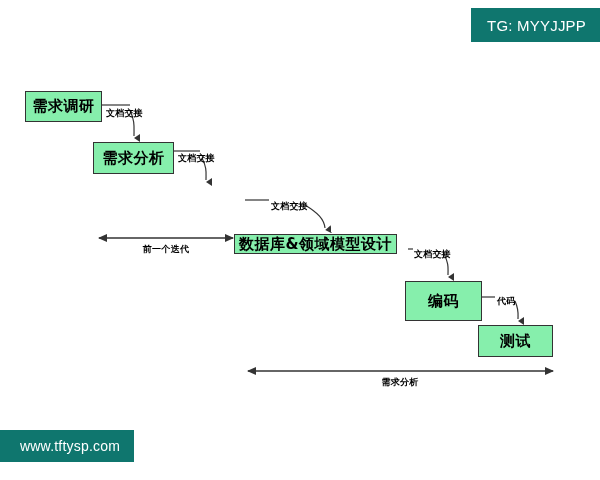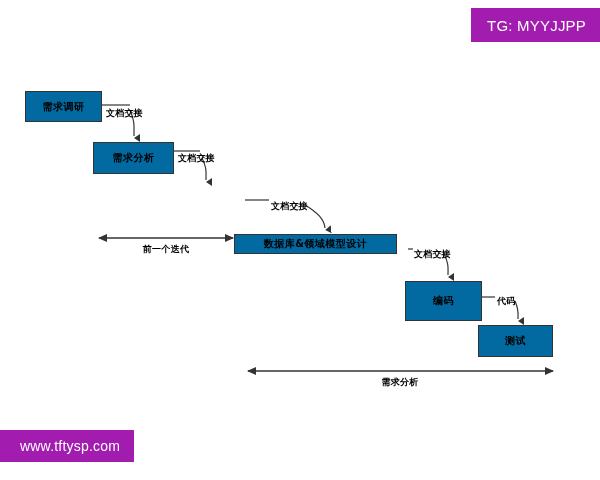--- a/index.html
+++ b/index.html
@@ -10,21 +10,21 @@
   #canvas {
     position: relative;
     width: 600px;
     height: 480px;
     background: #ffffff;
     overflow: hidden;
     font-family: "DejaVu Sans", "Liberation Sans", sans-serif;
   }
   .wm {
     position: absolute;
-    background: #a21caf;
+    background: #0f766e;
     color: #ffffff;
     font-family: "Liberation Sans", sans-serif;
     font-size: 15px;
     line-height: 1;
     display: flex;
     align-items: center;
     white-space: nowrap;
     letter-spacing: 0.2px;
   }
   #wm-top {
@@ -38,28 +38,28 @@
     bottom: 18px;
     height: 32px;
     padding: 0 14px 0 20px;
     font-size: 14px;
     text-align: center;
   }
   .node {
     position: absolute;
     box-sizing: border-box;
     border: 1.4px solid #333333;
-    background: #0369a1;
+    background: #86efac;
     display: flex;
     align-items: center;
     justify-content: center;
     color: #000000;
     font-family: "DejaVu Sans", "Liberation Sans", sans-serif;
     font-weight: 600;
-    font-size: 10px;
+    font-size: 15px;
     letter-spacing: 0.5px;
     white-space: nowrap;
   }
   .edge-label {
     position: absolute;
     color: #000000;
     font-family: "DejaVu Sans", "Liberation Sans", sans-serif;
     font-weight: 600;
     font-size: 9px;
     letter-spacing: 0.2px;

